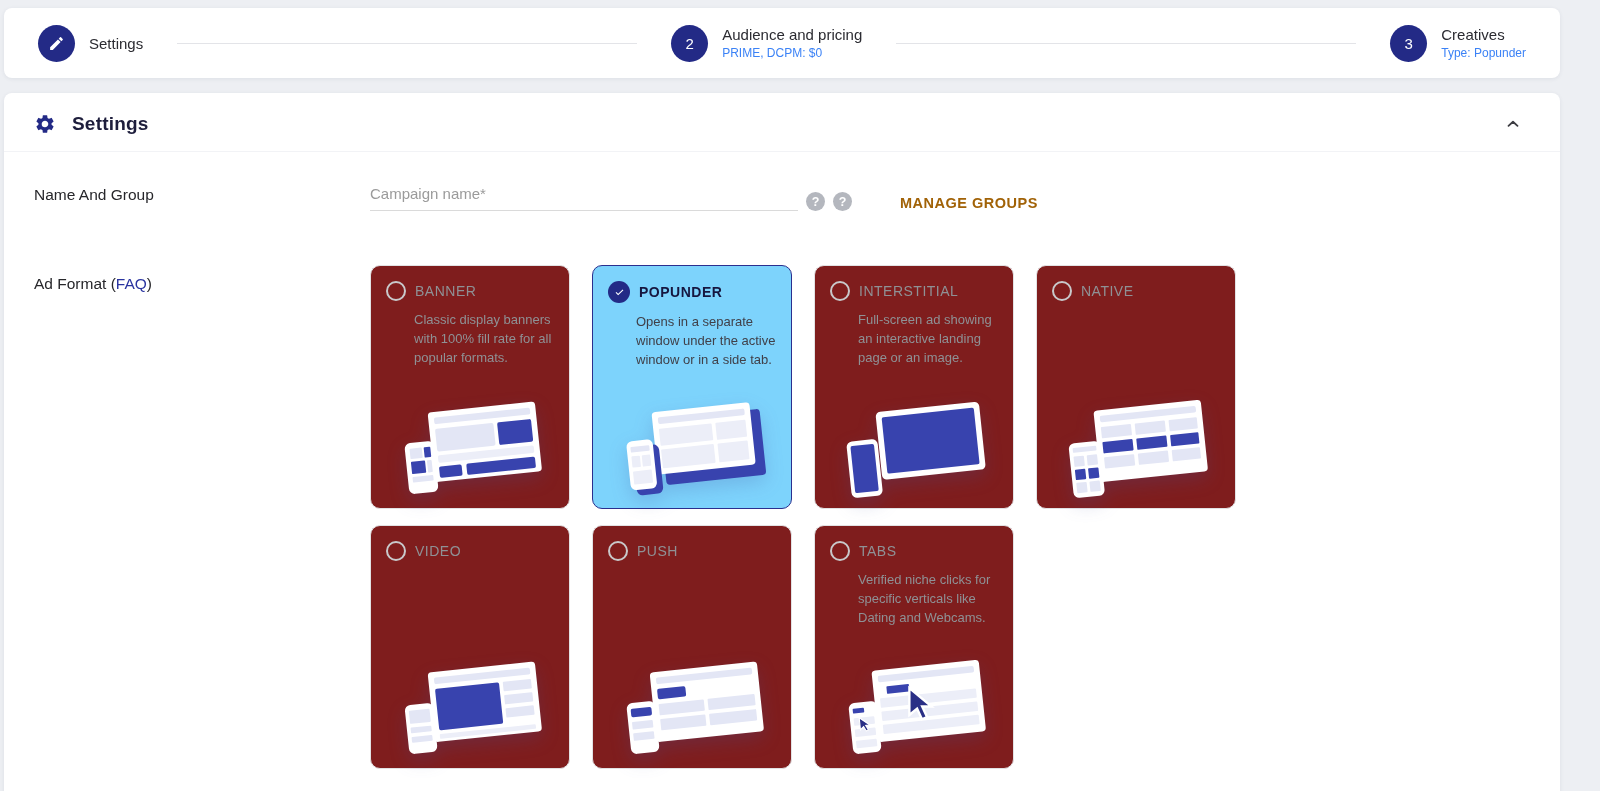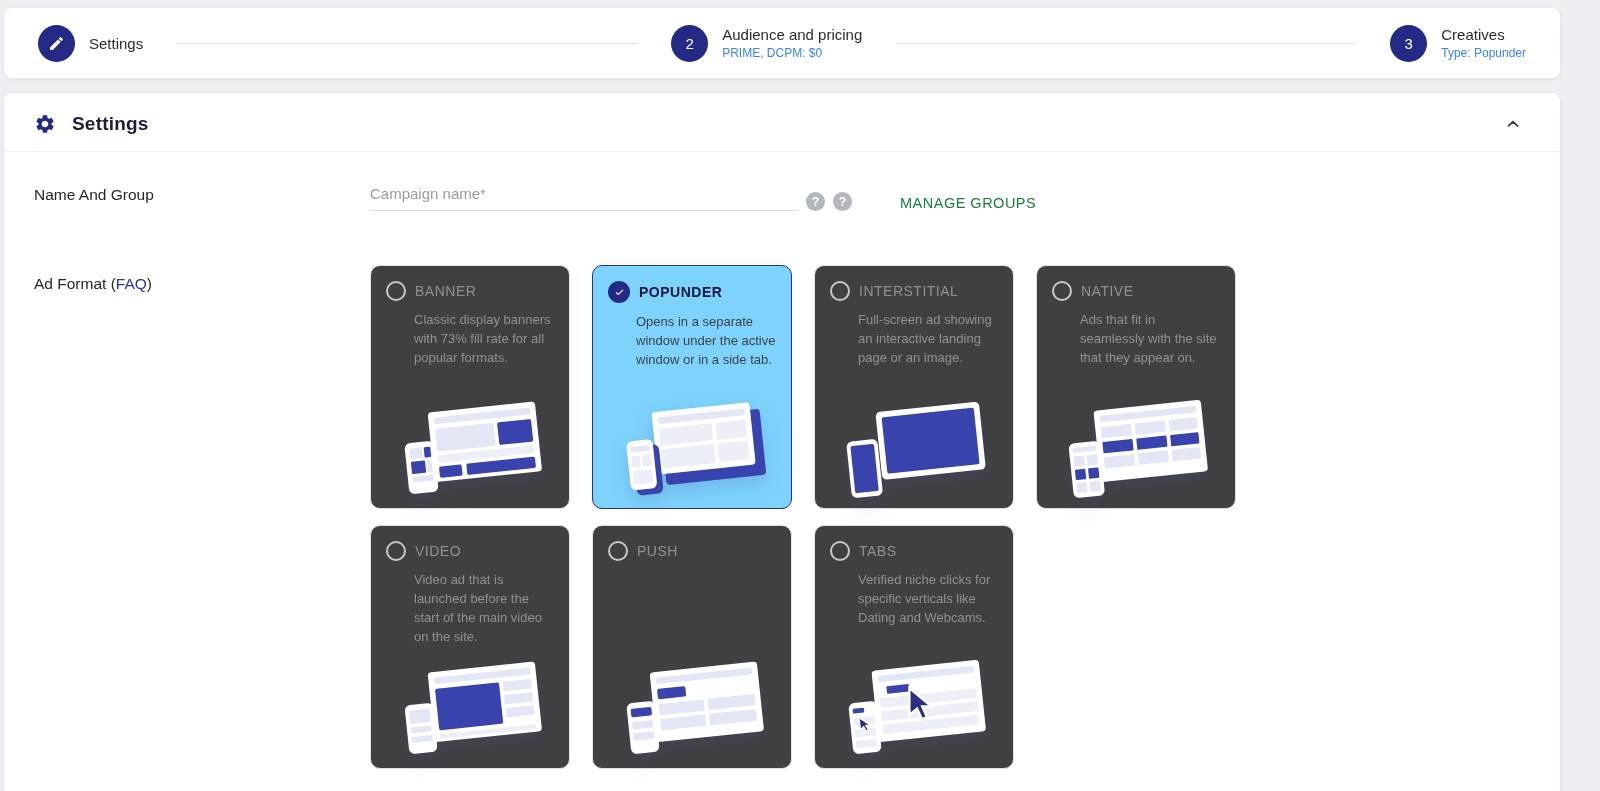--- a/index.html
+++ b/index.html
@@ -46,27 +46,27 @@
     margin:9px 0 0 8px; cursor:pointer; flex:none;
   }
   .select {
     width:242px; margin-left:22px; border-bottom:1px solid #dadada;
     display:flex; align-items:center; justify-content:space-between;
     padding:9px 2px 8px 0; cursor:pointer;
   }
   .select-value { font-size:15px; color:#8d8d91; }
   .manage-groups {
     margin-left:48px; margin-top:12px; background:none; border:none; cursor:pointer;
-    color:#15803d; font-weight:400; font-size:14.5px; letter-spacing:.5px; font-family:inherit;
+    color:#a16207; font-weight:700; font-size:14.5px; letter-spacing:.5px; font-family:inherit;
   }
   .faq-link { color:#2a34a0; cursor:pointer; }
   
   .cards { width:890px; display:flex; flex-wrap:wrap; gap:16px 22px; margin-top:0; }
   .card {
-    width:200px; height:244px; border:1px solid #e2e2e4; border-radius:10px; background:#404040;
+    width:200px; height:244px; border:1px solid #e2e2e4; border-radius:10px; background:#7f1d1d;
     padding:15px 12px 10px 15px; display:flex; flex-direction:column; cursor:pointer;
   }
   .card.selected { background:#7dd3fc; border:1.5px solid #2b2f8e; }
   .card-head { display:flex; align-items:center; gap:9px; }
   .radio { width:20px; height:20px; border:2px solid #c9c9cb; border-radius:50%; flex:none; }
   .check-circle {
     width:22px; height:22px; border-radius:50%; background:#232a86; flex:none;
     display:flex; align-items:center; justify-content:center;
   }
   .card-title { font-size:14px; font-weight:500; color:#8f9195; letter-spacing:.5px; }
@@ -147,21 +147,21 @@
       <span>Ad Format (</span><span class="faq-link">FAQ</span><span>)</span>
     </div>
 
     <div class="cards">
 
       <div class="card">
         <div class="card-head">
           <div class="radio"></div>
           <div class="card-title">BANNER</div>
         </div>
-        <div class="card-desc">Classic display banners with 73% fill rate for all popular formats.</div>
+        <div class="card-desc">Classic display banners with 100% fill rate for all popular formats.</div>
         <svg class="illus" width="166" height="104" viewBox="0 0 170 110">
           <g transform="rotate(-6 95 55)">
             <rect x="42" y="14" width="114" height="74" rx="4" fill="#fff"></rect>
             <rect x="48" y="20" width="102" height="7" rx="2" fill="#e3e6f5"></rect>
             <rect x="48" y="32" width="62" height="24" rx="2" fill="#e3e6f5"></rect>
             <rect x="114" y="32" width="36" height="24" rx="2" fill="#3843ae"></rect>
             <rect x="48" y="60" width="102" height="8" rx="2" fill="#eceef8"></rect>
             <rect x="48" y="72" width="24" height="12" rx="2" fill="#3843ae"></rect>
             <rect x="77" y="72" width="73" height="12" rx="2" fill="#3843ae"></rect>
             <rect x="14" y="44" width="31" height="54" rx="6" fill="#fff"></rect>
@@ -217,21 +217,20 @@
             <rect x="16" y="47" width="25" height="50" rx="2" fill="#3843ae"></rect>
           </g>
         </svg>
       </div>
 
       <div class="card">
         <div class="card-head">
           <div class="radio"></div>
           <div class="card-title">NATIVE</div>
         </div>
-        <div class="card-desc">Ads that fit in seamlessly with the site that they appear on.</div>
         <svg class="illus" width="166" height="104" viewBox="0 0 170 110">
           <g transform="rotate(-6 95 55)">
             <rect x="42" y="12" width="114" height="76" rx="4" fill="#fff"></rect>
             <rect x="48" y="18" width="102" height="7" rx="2" fill="#e3e6f5"></rect>
             <rect x="48" y="30" width="32" height="12" rx="1" fill="#e3e6f5"></rect>
             <rect x="84" y="30" width="32" height="12" rx="1" fill="#e3e6f5"></rect>
             <rect x="120" y="30" width="30" height="12" rx="1" fill="#e3e6f5"></rect>
             <rect x="48" y="46" width="32" height="12" rx="1" fill="#3843ae"></rect>
             <rect x="84" y="46" width="32" height="12" rx="1" fill="#3843ae"></rect>
             <rect x="120" y="46" width="30" height="12" rx="1" fill="#3843ae"></rect>
@@ -248,21 +247,20 @@
             <rect x="30" y="86" width="11" height="11" rx="1" fill="#e3e6f5"></rect>
           </g>
         </svg>
       </div>
 
       <div class="card">
         <div class="card-head">
           <div class="radio"></div>
           <div class="card-title">VIDEO</div>
         </div>
-        <div class="card-desc">Video ad that is launched before the start of the main video on the site.</div>
         <svg class="illus" width="166" height="104" viewBox="0 0 170 110">
           <g transform="rotate(-6 95 55)">
             <rect x="42" y="14" width="114" height="74" rx="4" fill="#fff"></rect>
             <rect x="48" y="20" width="102" height="7" rx="2" fill="#e3e6f5"></rect>
             <rect x="48" y="32" width="68" height="44" rx="2" fill="#3843ae"></rect>
             <rect x="120" y="32" width="30" height="10" rx="1" fill="#e3e6f5"></rect>
             <rect x="120" y="46" width="30" height="10" rx="1" fill="#e3e6f5"></rect>
             <rect x="120" y="60" width="30" height="10" rx="1" fill="#e3e6f5"></rect>
             <rect x="48" y="80" width="102" height="5" rx="1" fill="#eceef8"></rect>
             <rect x="14" y="46" width="30" height="52" rx="6" fill="#fff"></rect>

